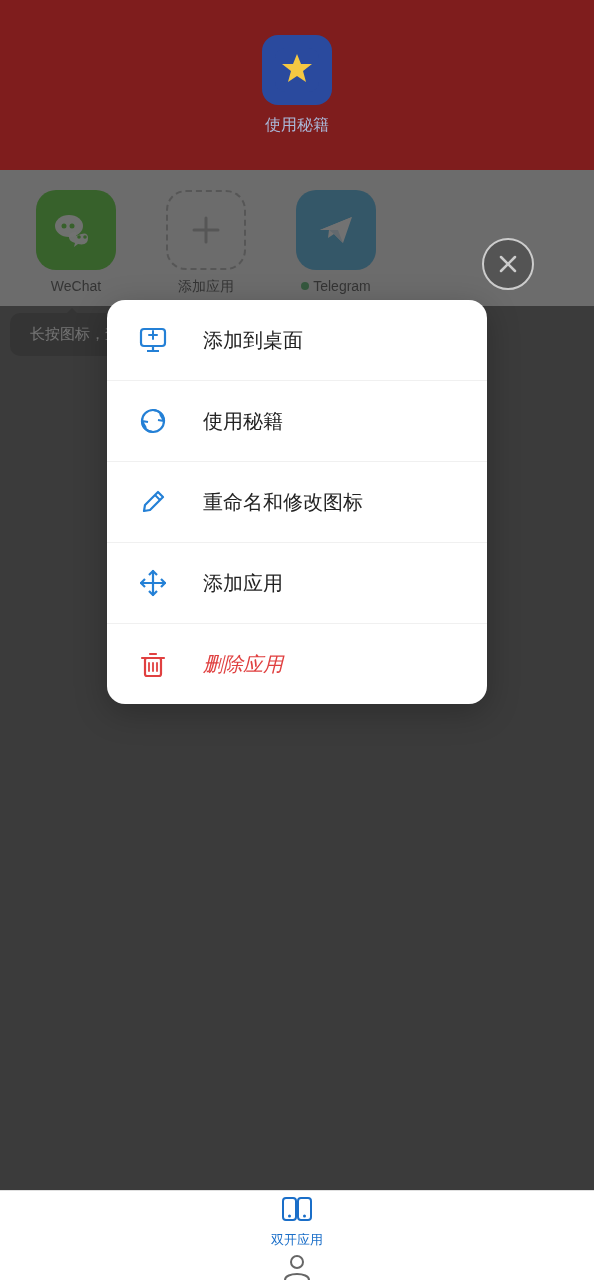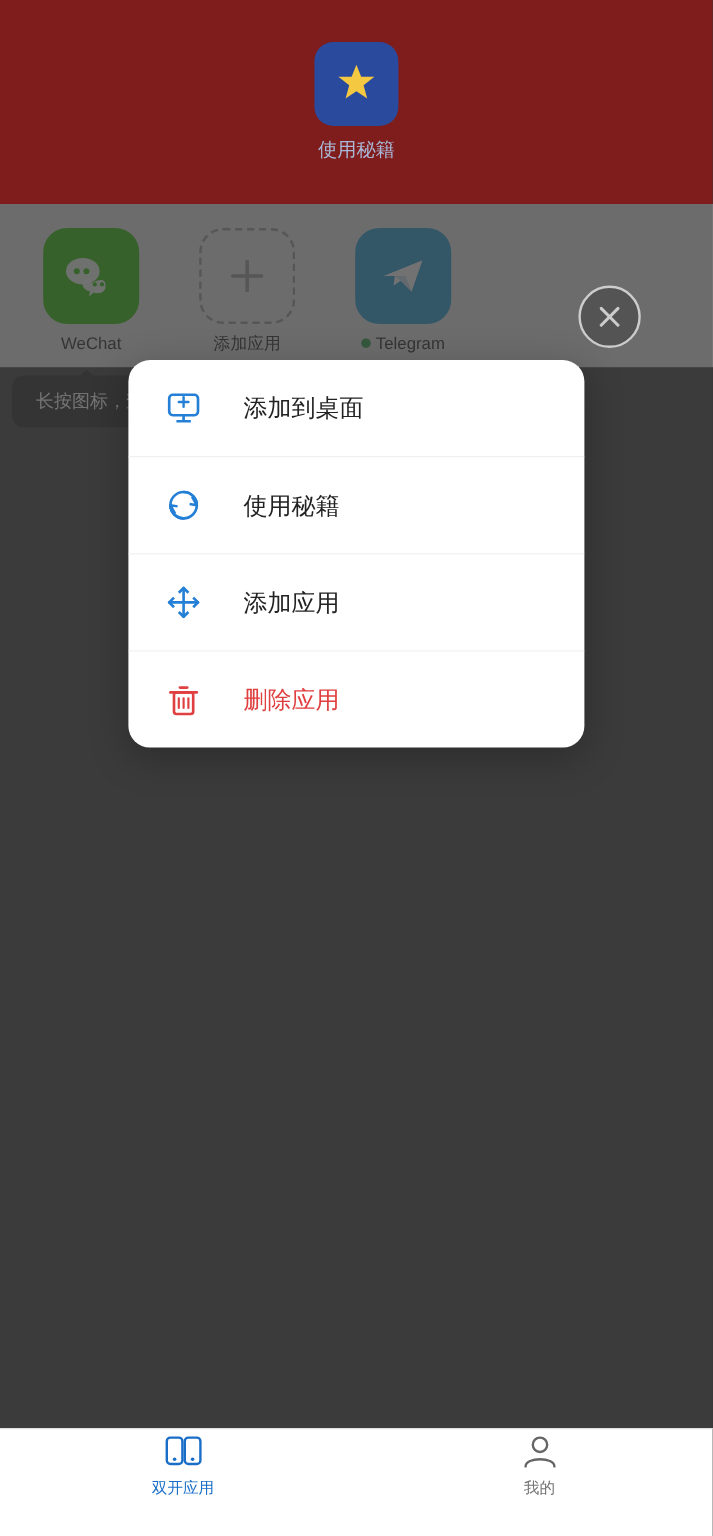--- a/index.html
+++ b/index.html
@@ -180,32 +180,33 @@
       align-items: center;
       justify-content: center;
       flex-shrink: 0;
     }
     .menu-item-label {
       font-size: 20px;
       color: #222;
     }
     .menu-item-label.red {
       color: #e04040;
+      font-style: italic;
     }
 
     
     .bottom-nav {
       position: absolute;
       bottom: 0;
       left: 0;
       width: 594px;
       height: 90px;
       background: #fff;
       display: flex;
-      flex-direction: row;
+      flex-direction: column;
       justify-content: space-around;
       border-top: 1px solid #e0e0e0;
       z-index: 40;
     }
     .nav-item {
       display: flex;
       flex-direction: column;
       align-items: center;
       gap: 4px;
       cursor: pointer;
@@ -313,20 +314,29 @@
         <circle cx="15" cy="15" r="11" stroke="#2480d6" stroke-width="2.2" fill="none"></circle>
         <path d="M15 4 A11 11 0 0 1 26 15" stroke="#2480d6" stroke-width="2.2" stroke-linecap="round" fill="none"></path>
         <polyline points="22,8 26,15 20,14" stroke="#2480d6" stroke-width="2" fill="none" stroke-linejoin="round"></polyline>
         <path d="M15 26 A11 11 0 0 1 4 15" stroke="#2480d6" stroke-width="2.2" stroke-linecap="round" fill="none"></path>
         <polyline points="8,22 4,15 10,16" stroke="#2480d6" stroke-width="2" fill="none" stroke-linejoin="round"></polyline>
       </svg>
     </div>
     <span class="menu-item-label">使用秘籍</span>
   </div>
 
+  <div class="menu-item">
+    <div class="menu-item-icon">
+      <svg width="30" height="30" viewBox="0 0 30 30" fill="none">
+        <path d="M20 5 L25 10 L12 23 L6 24 L7 18 Z" stroke="#2480d6" stroke-width="2.2" fill="none" stroke-linejoin="round"></path>
+        <line x1="17" y1="8" x2="22" y2="13" stroke="#2480d6" stroke-width="2"></line>
+      </svg>
+    </div>
+    <span class="menu-item-label">重命名和修改图标</span>
+  </div>
 
   <div class="menu-item">
     <div class="menu-item-icon">
       <svg width="30" height="30" viewBox="0 0 30 30" fill="none">
         <line x1="15" y1="3" x2="15" y2="27" stroke="#2480d6" stroke-width="2.2" stroke-linecap="round"></line>
         <line x1="3" y1="15" x2="27" y2="15" stroke="#2480d6" stroke-width="2.2" stroke-linecap="round"></line>
         <polyline points="11,7 15,3 19,7" stroke="#2480d6" stroke-width="2.2" fill="none" stroke-linejoin="round"></polyline>
         <polyline points="11,23 15,27 19,23" stroke="#2480d6" stroke-width="2.2" fill="none" stroke-linejoin="round"></polyline>
         <polyline points="7,11 3,15 7,19" stroke="#2480d6" stroke-width="2.2" fill="none" stroke-linejoin="round"></polyline>
         <polyline points="23,11 27,15 23,19" stroke="#2480d6" stroke-width="2.2" fill="none" stroke-linejoin="round"></polyline>

